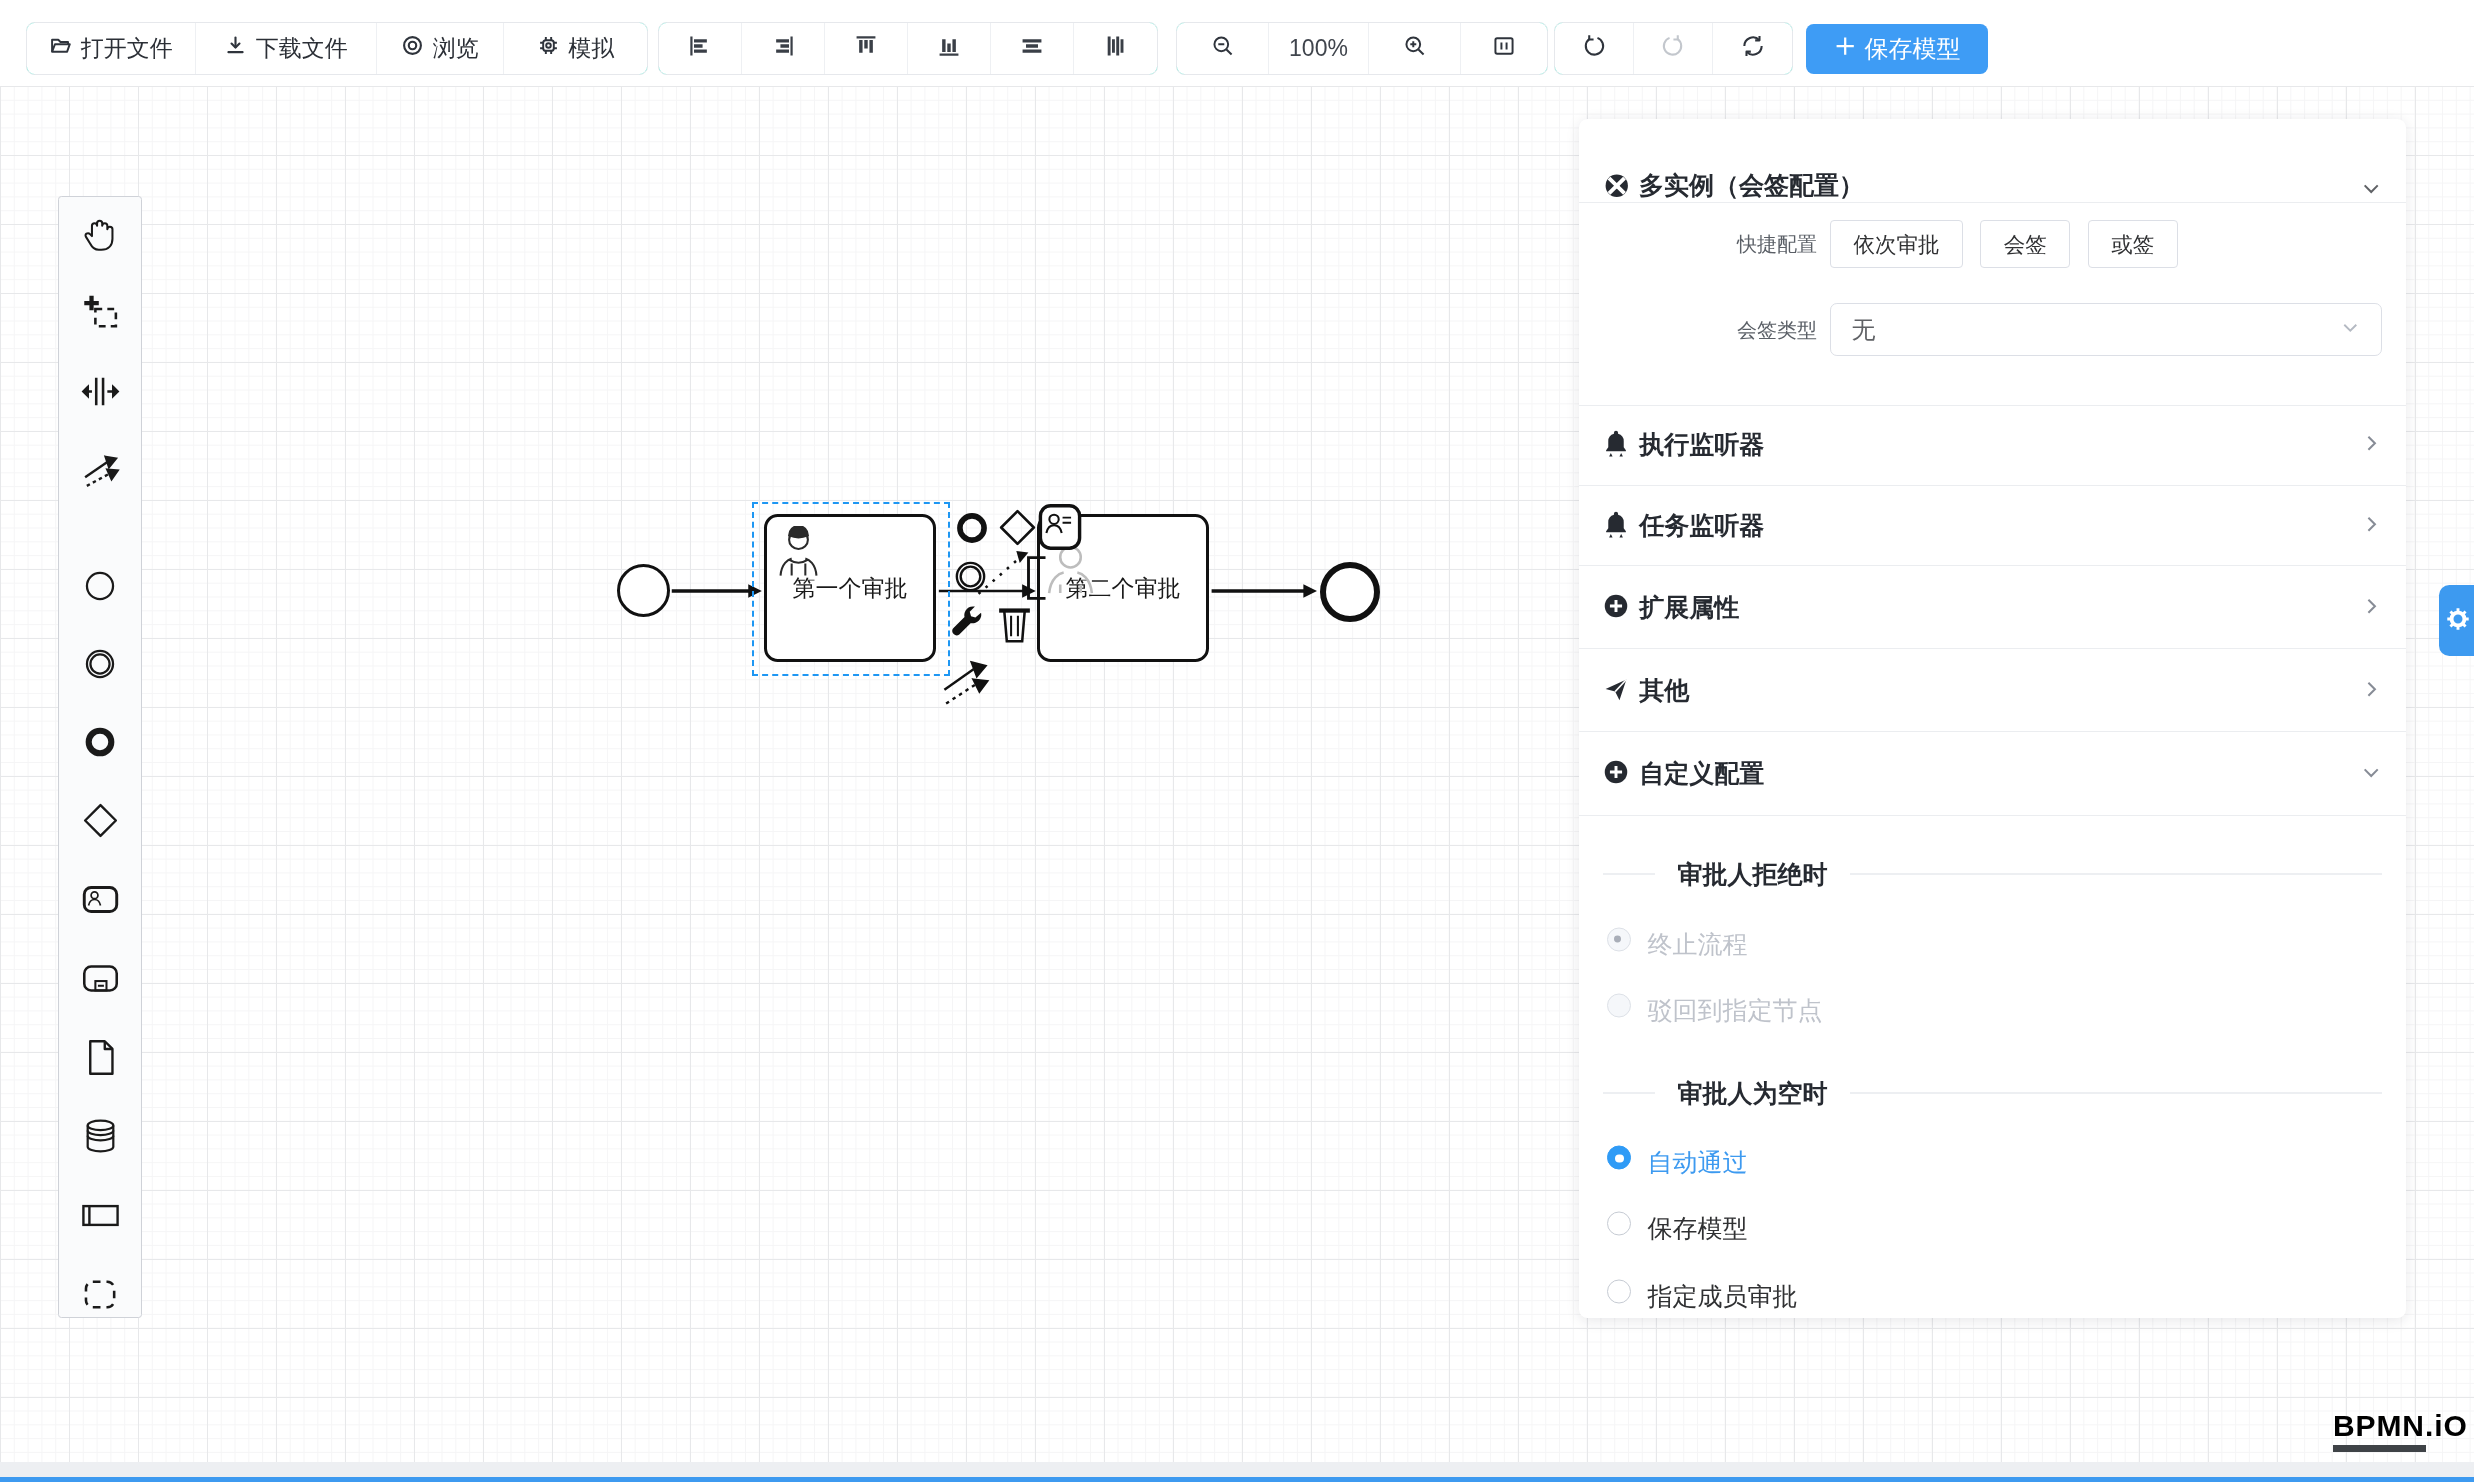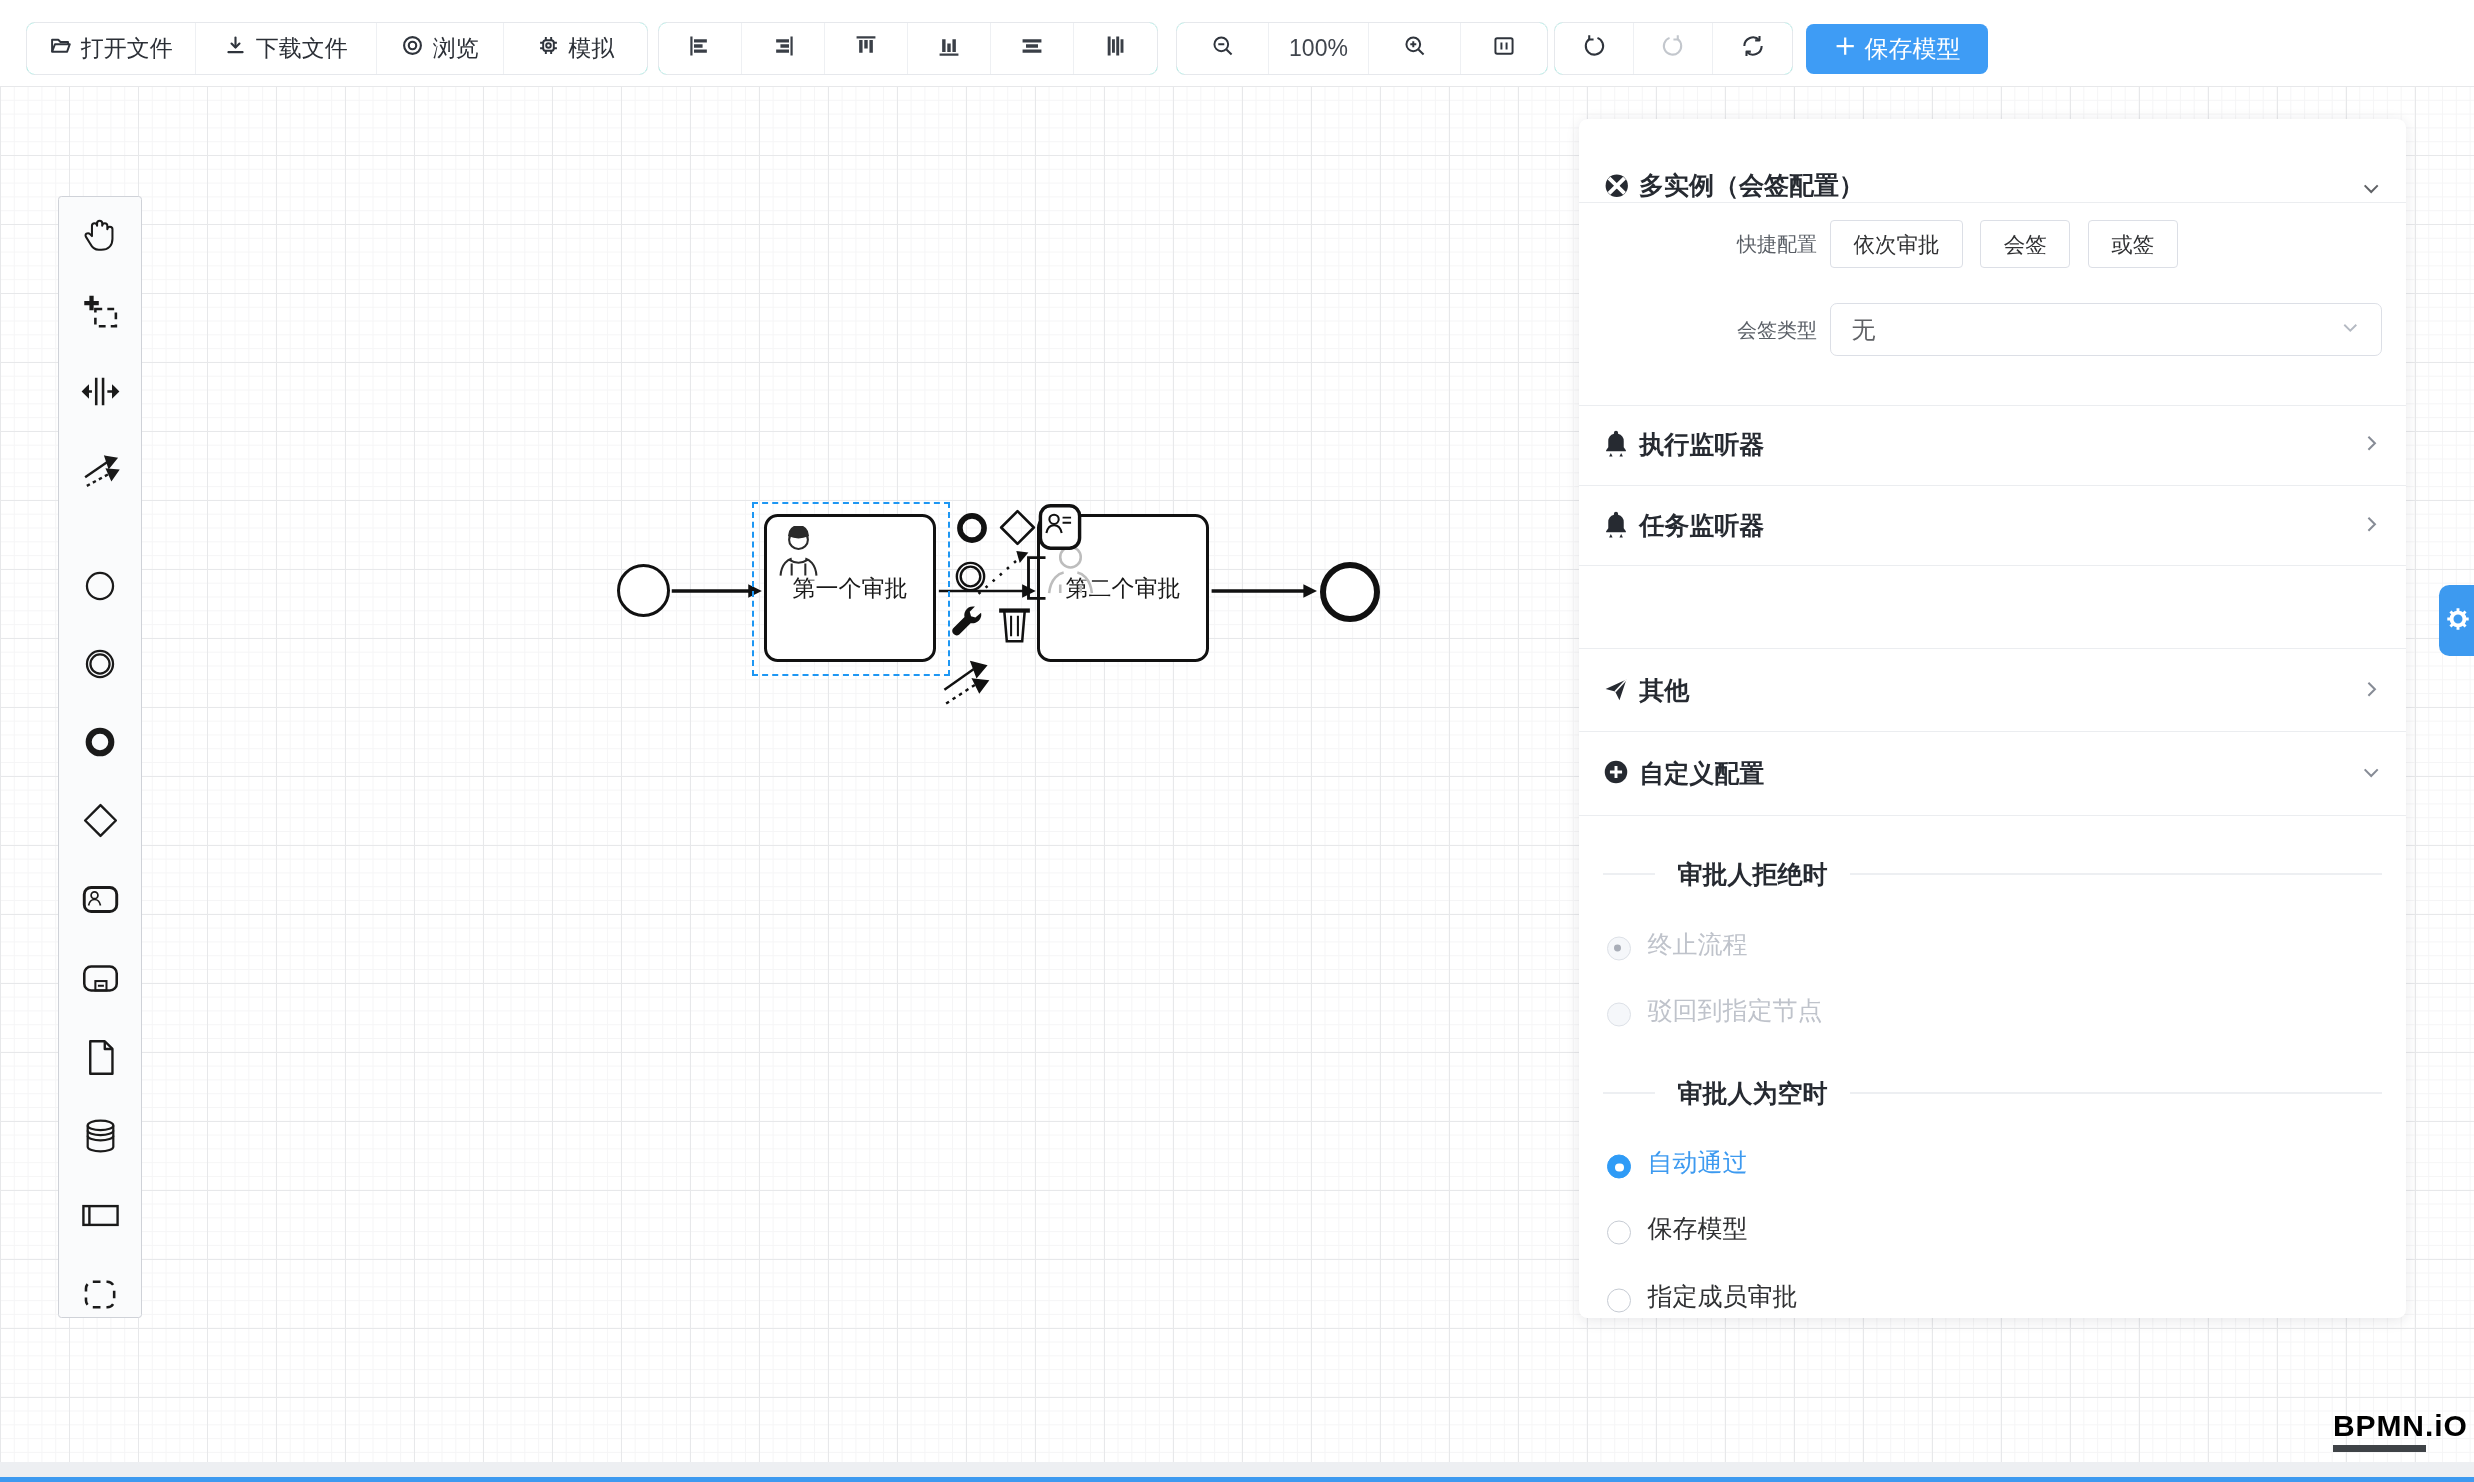--- a/index.html
+++ b/index.html
@@ -72,21 +72,21 @@
   .sec-row { left:0; width:100%; height:81px; display:flex; align-items:center;
     padding:0 24px; gap:10.3px; cursor:pointer; }
   .sec-label { font-size:25px; font-weight:bold; color:#262a31; }
   .sec-row .chev { margin-left:auto; }
   .div-title { left:0; width:100%; display:flex; align-items:center; padding:0 24px;
     transform:translateY(-50%); }
   .div-title .seg { height:0.9px; background:#dcdfe6; }
   .div-title .seg.short { width:52px; }
   .div-title .seg.long { flex:1; }
   .div-title .txt { font-size:25px; font-weight:bold; color:#262a31; margin:0 22.4px; }
-  .radio-row { left:27.5px; display:flex; align-items:flex-end; gap:17px;
+  .radio-row { left:27.5px; display:flex; align-items:flex-start; gap:17px;
     transform:translateY(-50%); cursor:pointer; }
   .radio { width:24px; height:24px; border-radius:50%; border:1.7px solid #c6cbd3;
     background:#fff; position:relative; flex:none; }
   .radio.checked-blue { background:#2f9bf6; border-color:#2f9bf6; }
   .radio.checked-blue::after { content:""; position:absolute; left:7.7px; top:7.7px;
     width:8.6px; height:8.6px; border-radius:50%; background:#fff; }
   .radio.disabled { border-color:#dde1e7; background:#f5f7fa; }
   .radio.disabled.checked::after { content:""; position:absolute; left:6.9px; top:6.9px;
     width:6.9px; height:6.9px; border-radius:50%; background:#a9aeb8; }
   .radio-label { font-size:25px; color:#303133; }
@@ -457,20 +457,30 @@
           <path d="M15 2 a2.4 2.4 0 0 1 2.4 2.4 v1.2 a9 9 0 0 1 6.6 8.7 v7 l2.5 3.4 v1.3 H3.5 v-1.3 L6 21.3 v-7 a9 9 0 0 1 6.6-8.7 V4.4 A2.4 2.4 0 0 1 15 2 Z"></path>
           <path d="M9 28 l-2 4 h4 Z M21 28 l2 4 h-4 Z"></path>
         </svg></span>
     <span class="sec-label">任务监听器</span>
     <span class="chev"><svg width="22.4" height="22.4" viewBox="0 0 24 24" fill="none" stroke="#878c96" stroke-width="2.2">
           <path d="M9 5 16 12 9 19"></path>
         </svg></span>
   </div>
   <div class="hr p-abs" style="top:446px"></div>
 
+  <div class="sec-row p-abs" style="top:448px">
+    <span><svg width="26" height="26" viewBox="0 0 30 30">
+          <circle cx="15" cy="15" r="13" fill="#262a31"></circle>
+          <path d="M15 8 v14 M8 15 h14" stroke="#fff" stroke-width="3.4"></path>
+        </svg></span>
+    <span class="sec-label">扩展属性</span>
+    <span class="chev"><svg width="22.4" height="22.4" viewBox="0 0 24 24" fill="none" stroke="#878c96" stroke-width="2.2">
+          <path d="M9 5 16 12 9 19"></path>
+        </svg></span>
+  </div>
   <div class="hr p-abs" style="top:529px"></div>
 
   <div class="sec-row p-abs" style="top:531px">
     <span><svg width="26" height="26" viewBox="0 0 30 30">
           <path d="M3 15 27 4 19 28 14 18 Z" fill="#262a31"></path>
           <path d="M14 18 L27 4" stroke="#fff" stroke-width="1.8"></path>
         </svg></span>
     <span class="sec-label">其他</span>
     <span class="chev"><svg width="22.4" height="22.4" viewBox="0 0 24 24" fill="none" stroke="#878c96" stroke-width="2.2">
           <path d="M9 5 16 12 9 19"></path>

